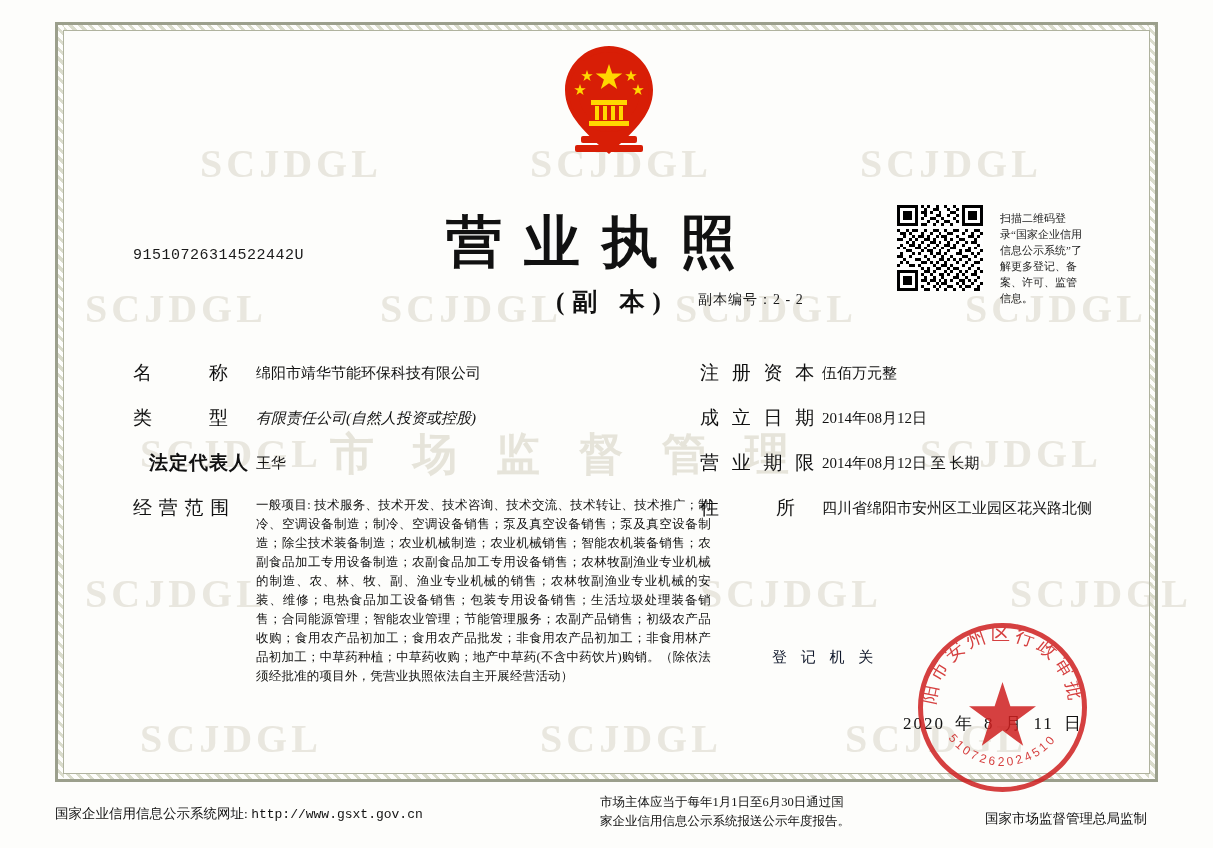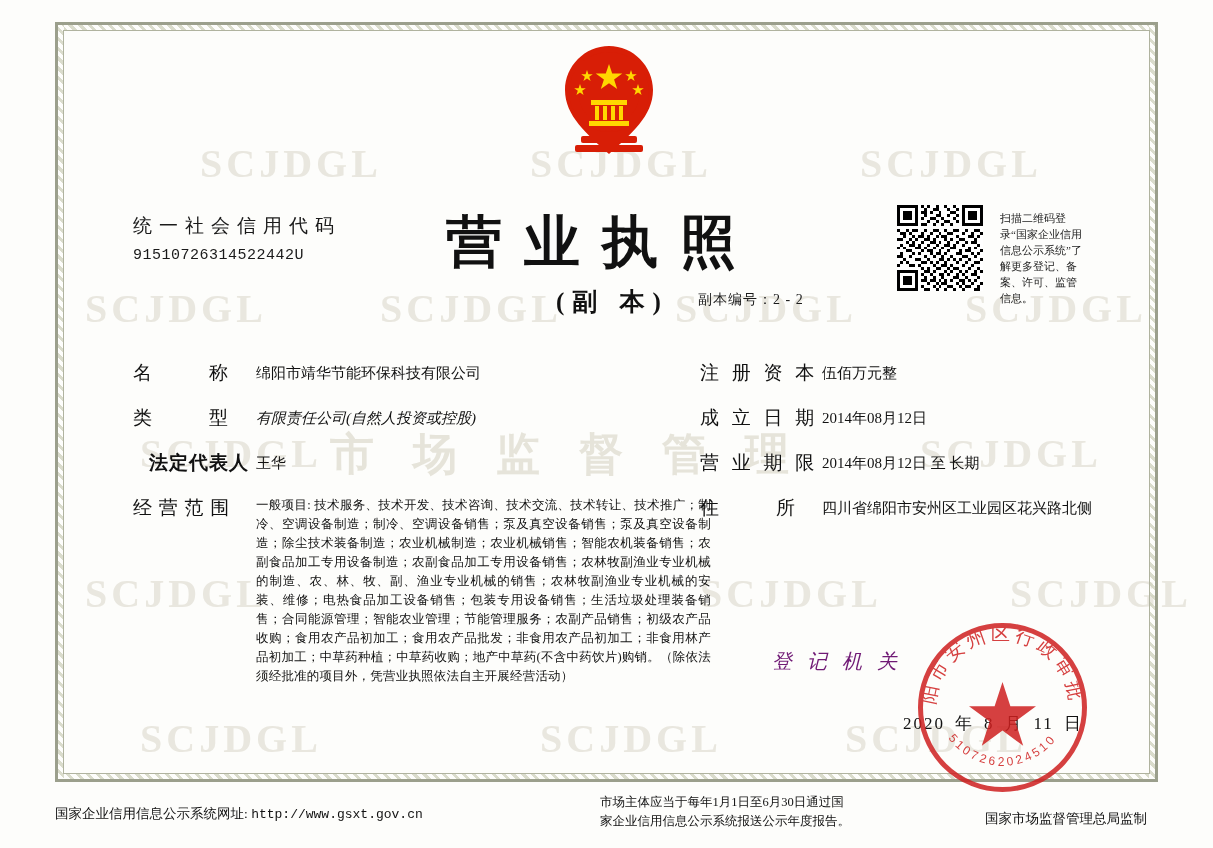--- a/index.html
+++ b/index.html
@@ -165,24 +165,23 @@
     line-height: 19px;
     color: #111;
     text-align: justify;
     letter-spacing: .2px;
   }
 
   
   .reg-org {
     position: absolute;
     left: 772px; top: 648px;
-    font-size: 20px;
+    font-size: 15px;
     letter-spacing: 5px;
-    color: #701a75;
-    font-style: italic;
+    color: #0f172a;
   }
   .date-line {
     position: absolute;
     left: 898px; top: 712px;
     font-size: 17px;
     color: #111;
     letter-spacing: 2px;
   }
   .date-line span { margin: 0 5px; }
 
@@ -267,21 +266,20 @@
           <rect x="50" y="66" width="4" height="14"></rect>
           <rect x="58" y="66" width="4" height="14"></rect>
           <rect x="66" y="66" width="4" height="14"></rect>
           <rect x="74" y="66" width="4" height="14"></rect>
           <rect x="44" y="81" width="40" height="5"></rect>
         </g>
       </g>
     </svg>
   </div>
 
-  <div class="credit-label">统一社会信用代码</div>
   <div class="credit-code">91510726314522442U</div>
 
   <div class="main-title">营业执照</div>
   <div class="sub-title">(副 本)</div>
   <div class="copy-no">副本编号：2 - 2</div>
 
   <div class="qr">
     <svg width="86" height="86" viewBox="0 0 29 29" shape-rendering="crispEdges">
       <rect width="29" height="29" fill="#fff"></rect>
       <g fill="#000">

